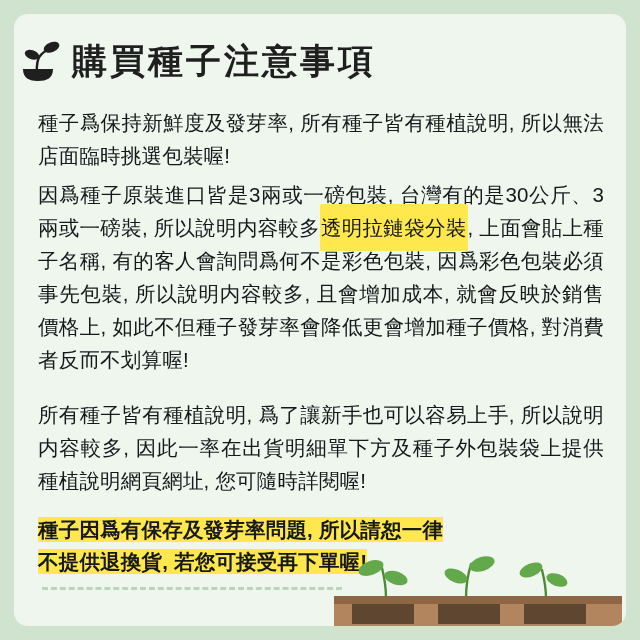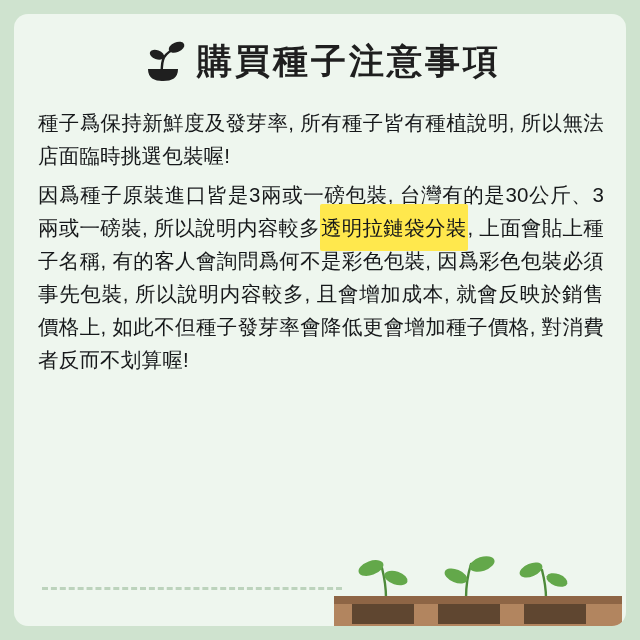--- a/index.html
+++ b/index.html
@@ -32,21 +32,20 @@
     overflow: hidden;
   }
   
   .title-row {
     position: absolute;
     left: 0;
     top: 22px;
     width: 612px;
     display: flex;
     align-items: center;
-    justify-content: center;
     gap: 10px;
   }
   .sprout-icon {
     width: 48px;
     height: 48px;
     flex: 0 0 auto;
     display: block;
   }
   .title-text {
     font-size: 35px;
@@ -141,22 +140,27 @@
       <div class="title-text">購買種子注意事項</div>
     </div>
 
     <div class="body">
       <p class="para">種子爲保持新鮮度及發芽率, 所有種子皆有種植說明, 所以無法店面臨時挑選包裝喔!</p>
 
       <p class="para"><span>因爲種子原裝進口皆是3兩或一磅包裝, 台灣有的是30公斤、3兩或一磅裝, 所以說明内容較多</span><span class="hl">透明拉鏈袋分裝</span><span>, 上面會貼上種子名稱, 有的客人會詢問爲何不是彩色包裝, 因爲彩色包裝必須事先包裝, 所以說明内容較多, 且會增加成本, 就會反映於銷售價格上, 如此不但種子發芽率會降低更會增加種子價格, 對消費者反而不划算喔!</span></p>
 
       <div class="spacer"></div>
 
+      <p class="para tight">所有種子皆有種植說明, 爲了讓新手也可以容易上手, 所以說明内容較多, 因此一率在出貨明細單下方及種子外包裝袋上提供種植說明網頁網址, 您可隨時詳閱喔!</p>
     </div>
 
+    <div class="warn-block">
+      <p class="warning"><span class="mark">種子因爲有保存及發芽率問題, 所以請恕一律</span></p>
+      <p class="warning"><span class="mark">不提供退換貨, 若您可接受再下單喔!</span></p>
+    </div>
 
     <div class="bottom-art">
       <div class="dash-line"></div>
       <svg class="tray" viewBox="0 0 300 74" aria-hidden="true">
 
         <g stroke="#4e8a3a" stroke-width="2.4" fill="none" stroke-linecap="round">
           <path d="M60 46 C60 34, 58 24, 56 16"></path>
           <path d="M140 46 C140 32, 142 22, 145 12"></path>
           <path d="M220 46 C220 34, 218 26, 216 18"></path>
         </g>

